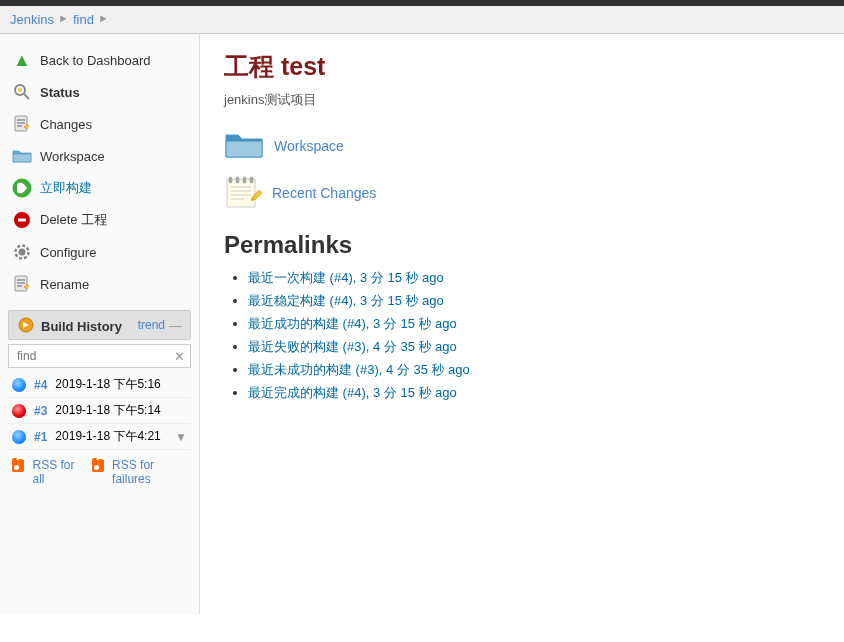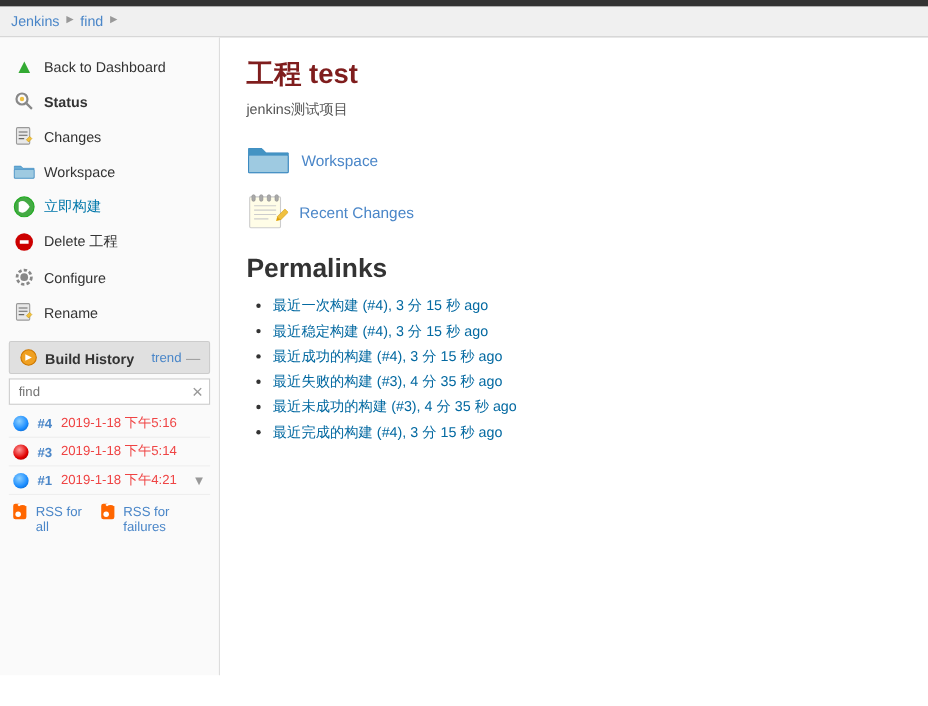--- a/index.html
+++ b/index.html
@@ -99,21 +99,21 @@
 
     .build-row {
       display: flex;
       align-items: center;
       gap: 8px;
       padding: 4px 4px;
       border-bottom: 1px solid #eee;
       font-size: 12px;
     }
     .build-link { color: #4a86c8; text-decoration: none; font-weight: bold; }
-    .build-time { color: #ef4444; flex: 1; }
+    .build-time { color: #000000; flex: 1; }
 
     .rss-footer {
       display: flex;
       gap: 8px;
       padding: 8px 4px;
       font-size: 12px;
       justify-content: center;
     }
     .rss-link { color: #4a86c8; text-decoration: none; }
 

